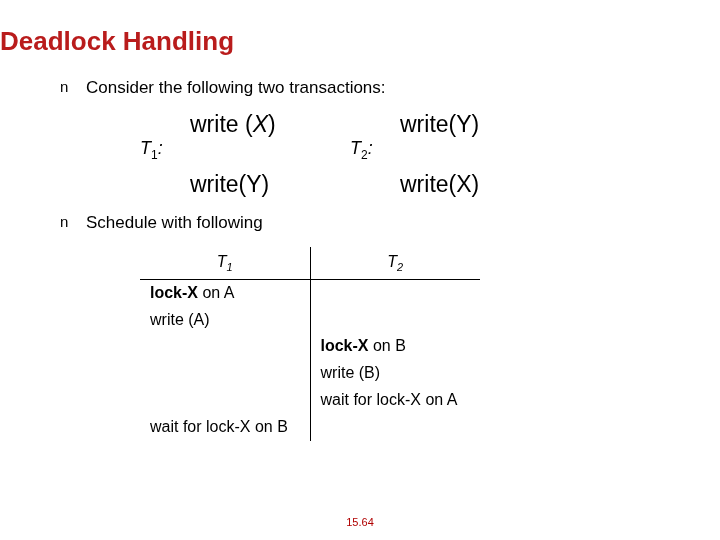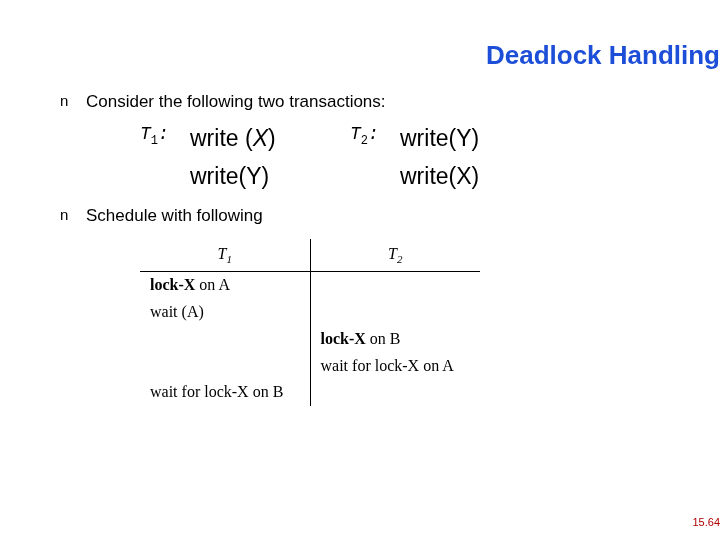--- a/index.html
+++ b/index.html
@@ -5,25 +5,25 @@
   * { box-sizing: border-box; margin: 0; padding: 0; }
   body {
     width: 720px;
     height: 540px;
     background: #fff;
     font-family: Arial, Helvetica, sans-serif;
     position: relative;
     overflow: hidden;
   }
   .title {
-    text-align: right;
-    color: #1d4ed8;
+    text-align: left;
+    color: #b91c1c;
     font-size: 26px;
     font-weight: bold;
-    padding-top: 40px;
+    padding-top: 26px;
     padding-bottom: 18px;
   }
   .content {
     padding-left: 60px;
     padding-right: 40px;
     font-size: 17px;
     color: #000;
     line-height: 1.55;
   }
   .bullet-row {
@@ -46,36 +46,37 @@
     margin-top: 4px;
     margin-bottom: 8px;
   }
   .trans-row {
     display: flex;
     margin-bottom: 2px;
   }
   .tcell-label {
     width: 50px;
     font-style: italic;
-    font-family: Liberation Mono, monospace;
+    font-family: Liberation Sans, sans-serif;
     font-size: 18px;
+    margin-top: 28px;
   }
   .tcell-label sub { font-size: 12px; font-style: normal; }
   .tcell-op {
     width: 160px;
     font-size: 23px;
   }
   .ital { font-style: italic; }
   .schedule-wrap {
     margin-left: 80px;
     margin-top: 10px;
   }
   .schedule-table {
     border-collapse: collapse;
-    font-family: Liberation Serif, serif;
+    font-family: Liberation Sans, sans-serif;
     font-size: 16px;
   }
   .schedule-table th {
     text-align: center;
     font-weight: normal;
     font-style: italic;
     padding: 3px 10px;
     border-bottom: 1.5px solid #000;
     width: 170px;
   }
@@ -89,21 +90,21 @@
   .schedule-table td:first-child,
   .schedule-table th:first-child {
     border-right: 1.5px solid #000;
   }
   .bold8 { font-weight: bold; margin-top: 12px; }
   .pagenum {
     position: absolute;
     bottom: 12px;
     left: 0;
     width: 100%;
-    text-align: right;
+    text-align: center;
     font-size: 11px;
     color: #b00000;
     font-family: Arial, sans-serif;
   }
 </style>
 </head>
 <body>
 
 <div class="title">Deadlock Handling</div>
 
@@ -151,26 +152,30 @@
             <span>T</span><sub>2</sub>
           </th>
         </tr>
       </thead>
       <tbody>
         <tr>
           <td><span class="bold8">lock-X</span><span> on A</span></td>
           <td></td>
         </tr>
         <tr>
-          <td>wait (A)</td>
+          <td>write (A)</td>
           <td></td>
         </tr>
         <tr>
           <td></td>
           <td><span class="bold8">lock-X</span><span> on B</span></td>
+        </tr>
+        <tr>
+          <td></td>
+          <td>write (B)</td>
         </tr>
         <tr>
           <td></td>
           <td>wait for lock-X on A</td>
         </tr>
         <tr>
           <td>wait for lock-X on B</td>
           <td></td>
         </tr>
       </tbody>

